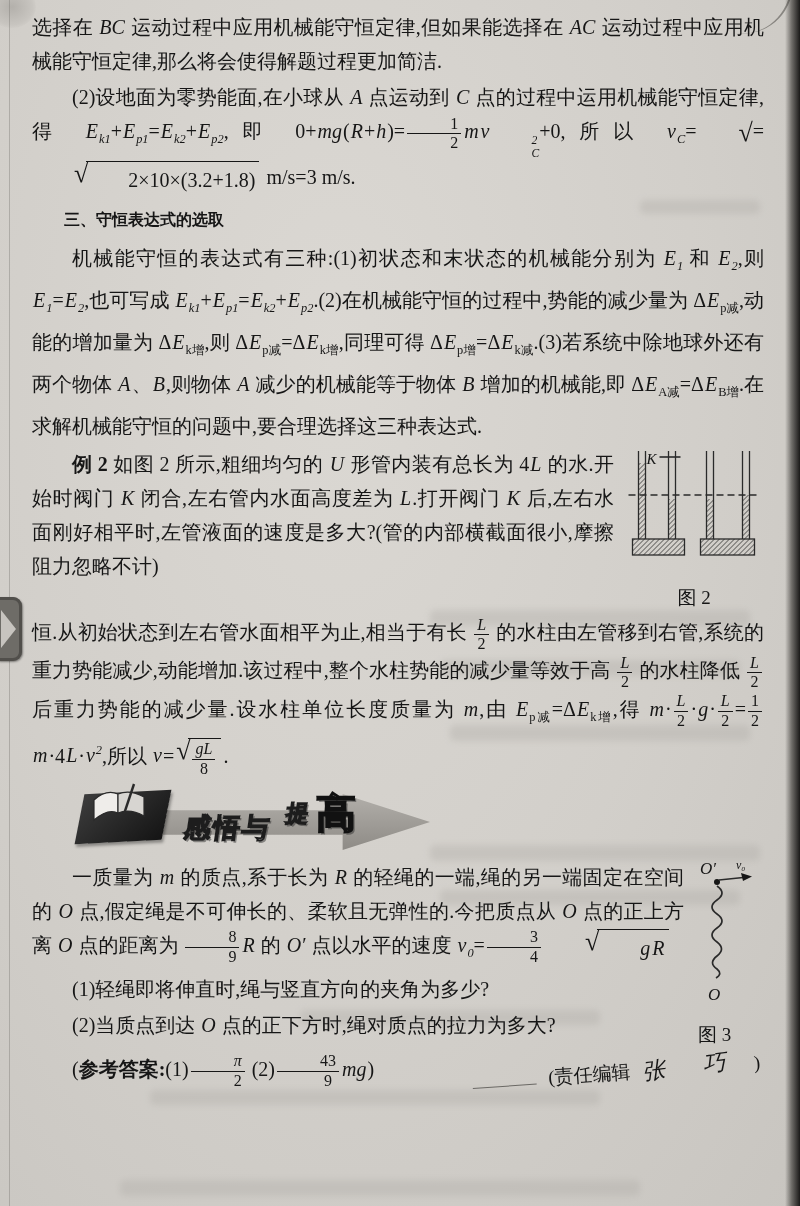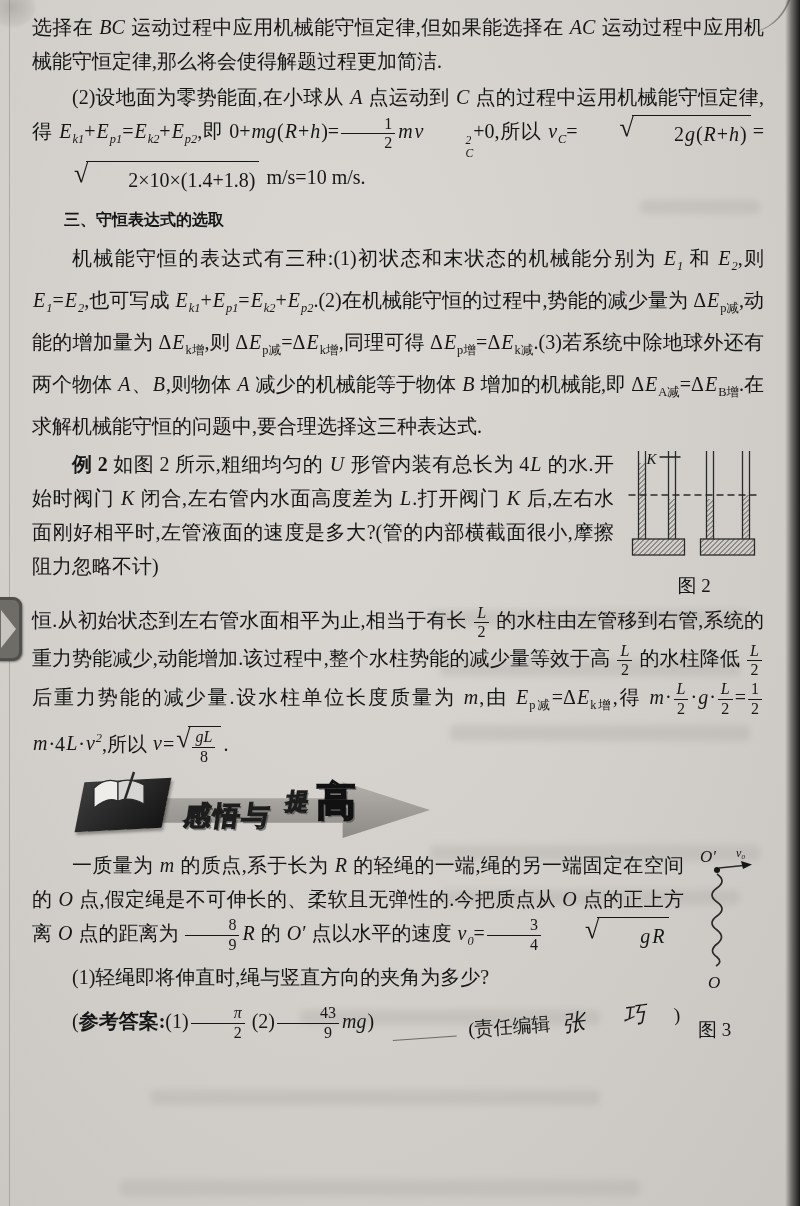--- a/index.html
+++ b/index.html
@@ -18,22 +18,22 @@
   .frac{display:inline-block;text-align:center;vertical-align:middle;font-size:.8em;line-height:1.15;margin:0 2px;}
   .fn{display:block;border-bottom:1.4px solid #161616;padding:0 3px;}
   .fd{display:block;}
   .it{font-style:italic;}
   .sqrt{display:inline-flex;align-items:flex-start;margin:0 2px;vertical-align:middle;}
   .rad{font-size:1.3em;line-height:1;margin-right:-2px;}
   .sqc{border-top:1.6px solid #161616;padding:1px 4px 0 2px;}
   
   .fig2wrap{float:right;width:140px;margin:2px 0 2px 10px;text-align:center;}
   .fig3wrap{float:right;width:72px;margin:0 0 0 8px;}
-  .figcap{font-size:19px;margin-top:4px;}
-  .fig3wrap .figcap{margin-left:6px;margin-top:17px;}
+  .figcap{font-size:19px;margin-top:16px;}
+  .fig3wrap .figcap{margin-left:6px;margin-top:10px;}
   .example-block{overflow:hidden;}
   .final-block{overflow:hidden;}
   svg line, svg path{stroke:#2a2a2a;}
   
   .banner{position:relative;height:68px;margin:8px 0 4px 48px;width:360px;}
   .banner-arrow{position:absolute;left:38px;top:8px;width:312px;height:56px;
      background:linear-gradient(180deg,#b2afaa 0%,#8e8b86 100%);
      clip-path:polygon(0 29%,72% 29%,72% 0,100% 50%,72% 100%,72% 73%,0 73%);}
   .banner-bookblock{position:absolute;left:0;top:6px;width:86px;height:50px;
      background:linear-gradient(135deg,#3c3c3c,#141414);
@@ -85,25 +85,24 @@
   <div class="side-marker"></div>
 
   <div class="content">
 
     <p class="para"><span class="tr">选择在 </span><span><span class="var">BC</span></span><span class="tr"> 运动过程中应用机械能守恒定律,但如果能选择在 </span><span><span class="var">AC</span></span><span class="tr"> 运动过程中应用机械能守恒定律,那么将会使得解题过程更加简洁.</span></p>
     <p class="para indent"><span class="tr">(2)设地面为零势能面,在小球从 </span><span><span class="var">A</span></span><span class="tr"> 点运动到 </span><span><span class="var">C</span></span><span class="tr"> 点的过程中运用机械能守恒定律,得 </span><span><span class="var">E</span><sub class="sb subit">k1</sub></span><span class="tr">+</span><span><span class="var">E</span><sub class="sb subit">p1</sub></span><span class="tr">=</span><span><span class="var">E</span><sub class="sb subit">k2</sub></span><span class="tr">+</span><span><span class="var">E</span><sub class="sb subit">p2</sub></span><span class="tr">,即 0+</span><span><span class="var">mg</span></span><span class="tr">(</span><span><span class="var">R</span></span><span class="tr">+</span><span><span class="var">h</span></span><span class="tr">)=</span><span class="frac"><span class="fn">1</span><span class="fd">2</span></span><span><span class="var">m</span></span><span><span class="var">v</span><span class="ss">
             <span class="subit">2</span>
             <span class="subit">C</span>
           </span></span><span class="tr">+0,所以 </span><span><span class="var">v</span><sub class="sb subit">C</sub></span><span class="tr">=</span><span class="sqrt">
           <span class="rad">√</span>
-          <span class="sqc"><span class="tr">2</span><span><span class="var">g</span></span><span class="tr">(</span><span><span class="var">R</span></span><span class="tr">+</span><span><span class="var">h</span></span><span class="tr">)</span></span>
         </span><span class="tr">=</span><span class="sqrt">
           <span class="rad">√</span>
-          <span class="sqc"><span class="tr">2×10×(1.4+1.8)</span></span>
-        </span><span class="tr"> m/s=10 m/s.</span></p>
+          <span class="sqc"><span class="tr">2×10×(3.2+1.8)</span></span>
+        </span><span class="tr"> m/s=3 m/s.</span></p>
 
     <h3 class="heading">三、守恒表达式的选取</h3>
 
     <p class="para indent"><span class="tr">机械能守恒的表达式有三种:(1)初状态和末状态的机械能分别为 </span><span><span class="var">E</span><sub class="sb subit">1</sub></span><span class="tr"> 和 </span><span><span class="var">E</span><sub class="sb subit">2</sub></span><span class="tr">,则 </span><span><span class="var">E</span><sub class="sb subit">1</sub></span><span class="tr">=</span><span><span class="var">E</span><sub class="sb subit">2</sub></span><span class="tr">,也可写成 </span><span><span class="var">E</span><sub class="sb subit">k1</sub></span><span class="tr">+</span><span><span class="var">E</span><sub class="sb subit">p1</sub></span><span class="tr">=</span><span><span class="var">E</span><sub class="sb subit">k2</sub></span><span class="tr">+</span><span><span class="var">E</span><sub class="sb subit">p2</sub></span><span class="tr">.(2)在机械能守恒的过程中,势能的减少量为 Δ</span><span><span class="var">E</span><sub class="sb">p减</sub></span><span class="tr">,动能的增加量为 Δ</span><span><span class="var">E</span><sub class="sb">k增</sub></span><span class="tr">,则 Δ</span><span><span class="var">E</span><sub class="sb">p减</sub></span><span class="tr">=Δ</span><span><span class="var">E</span><sub class="sb">k增</sub></span><span class="tr">,同理可得 Δ</span><span><span class="var">E</span><sub class="sb">p增</sub></span><span class="tr">=Δ</span><span><span class="var">E</span><sub class="sb">k减</sub></span><span class="tr">.(3)若系统中除地球外还有两个物体 </span><span><span class="var">A</span></span><span class="tr">、</span><span><span class="var">B</span></span><span class="tr">,则物体 </span><span><span class="var">A</span></span><span class="tr"> 减少的机械能等于物体 </span><span><span class="var">B</span></span><span class="tr"> 增加的机械能,即 Δ</span><span><span class="var">E</span><sub class="sb">A减</sub></span><span class="tr">=Δ</span><span><span class="var">E</span><sub class="sb">B增</sub></span><span class="tr">.在求解机械能守恒的问题中,要合理选择这三种表达式.</span></p>
 
     <div class="example-block">
       <div class="fig2wrap">
         <svg width="140" height="118" viewBox="0 0 135 118">
           <defs>
             <pattern id="hA" width="5" height="5" patternUnits="userSpaceOnUse">
@@ -164,20 +163,21 @@
           <path d="M25 28 q10 7 0 14 q-10 7 0 14 q10 7 0 14 q-10 7 0 14 q9 7 0 14 q-9 7 0 13 q6 5 -1 9" fill="none" stroke-width="1.7"></path>
           <text x="16" y="142" font-size="17" font-style="italic" fill="#161616">O</text>
         </svg>
         <div class="figcap">图 3</div>
       </div>
       <p class="para indent"><span class="tr">一质量为 </span><span><span class="var">m</span></span><span class="tr"> 的质点,系于长为 </span><span><span class="var">R</span></span><span class="tr"> 的轻绳的一端,绳的另一端固定在空间的 </span><span><span class="var">O</span></span><span class="tr"> 点,假定绳是不可伸长的、柔软且无弹性的.今把质点从 </span><span><span class="var">O</span></span><span class="tr"> 点的正上方离 </span><span><span class="var">O</span></span><span class="tr"> 点的距离为 </span><span class="frac"><span class="fn">8</span><span class="fd">9</span></span><span><span class="var">R</span></span><span class="tr"> 的 </span><span><span class="var">O′</span></span><span class="tr"> 点以水平的速度 </span><span><span class="var">v</span><sub class="sb subit">0</sub></span><span class="tr">=</span><span class="frac"><span class="fn">3</span><span class="fd">4</span></span><span class="sqrt">
             <span class="rad">√</span>
             <span class="sqc"><span><span class="var">g</span></span><span><span class="var">R</span></span></span>
           </span></p>
       <p class="para indent"><span class="tr">(1)轻绳即将伸直时,绳与竖直方向的夹角为多少?</span></p>
+      <p class="para indent"><span class="tr">(2)当质点到达 </span><span><span class="var">O</span></span><span class="tr"> 点的正下方时,绳对质点的拉力为多大?</span></p>
       <div class="answer-row">
         <p class="para indent"><span class="tr">(</span><span class="bld">参考答案:</span><span class="tr">(1)</span><span class="frac"><span class="fn it">π</span><span class="fd">2</span></span><span class="tr">  (2)</span><span class="frac"><span class="fn">43</span><span class="fd">9</span></span><span><span class="var">mg</span></span><span class="tr">)</span></p>
         <div class="credit">
           <span class="blankline"></span>
           <span>(责任编辑</span>
           <span class="handw">张 巧</span>
           <span>)</span>
         </div>
       </div>
     </div>

